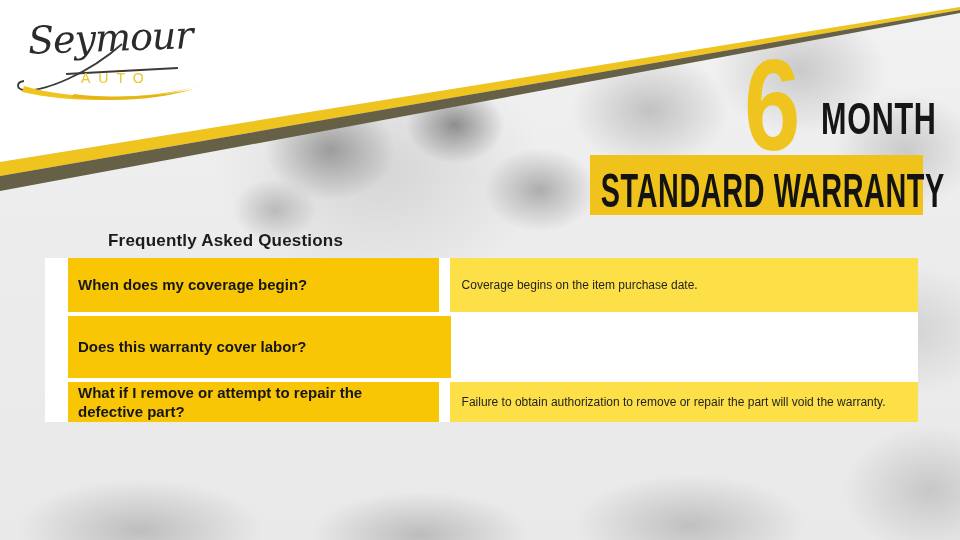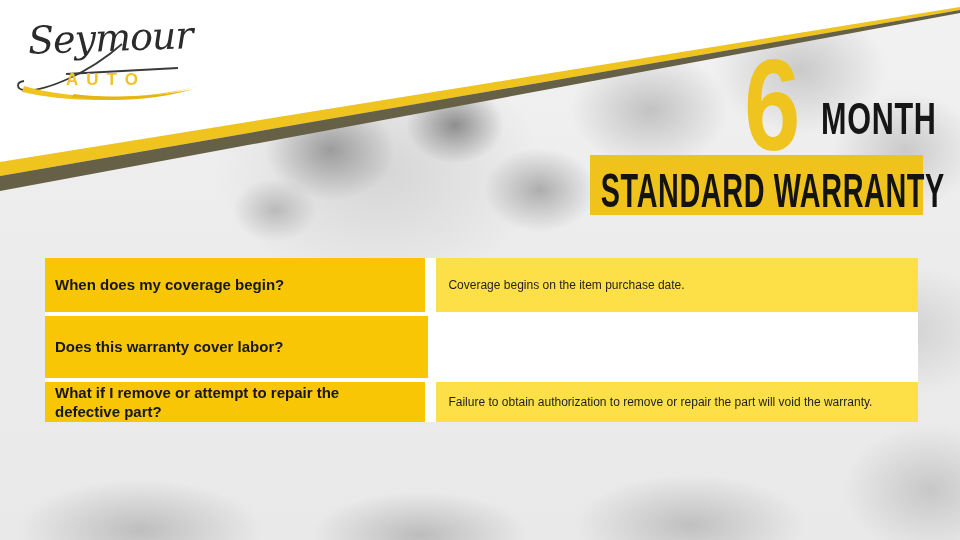--- a/index.html
+++ b/index.html
@@ -30,22 +30,22 @@
   .band{position:absolute;inset:0;z-index:1;pointer-events:none;}
   
   .logo{position:absolute;left:22px;top:14px;width:200px;height:100px;z-index:2;}
   .logo-script{
     position:absolute;left:6px;top:2px;
     font-family:"DejaVu Serif",serif;font-style:italic;font-weight:400;
     font-size:38px;color:#2b2b2b;letter-spacing:-1px;transform:rotate(-2deg);
   }
   .logo-underline{position:absolute;left:44px;top:56px;width:112px;height:2px;background:#3a3a3a;transform:rotate(-3deg);}
   .logo-sub{
-    position:absolute;left:44px;top:56px;
-    font-size:17px;font-weight:700;letter-spacing:8px;color:#eec427;
+    position:absolute;left:59px;top:56px;
+    font-size:14px;font-weight:400;letter-spacing:8px;color:#eec427;
   }
   .logo-swoosh{position:absolute;left:-6px;top:66px;}
   .logo-swash{position:absolute;left:-12px;top:26px;}
   
   .hero-number{
     position:absolute;left:744px;top:40px;z-index:2;
     font-size:130px;line-height:1;font-weight:700;color:#f0c41e;
     transform:scaleX(.78);transform-origin:left top;
   }
   .hero-unit{
@@ -63,21 +63,21 @@
     white-space:nowrap;letter-spacing:1px;
   }
   
   .faq-heading{
     position:absolute;left:108px;top:231px;z-index:2;
     font-size:17px;font-weight:700;color:#1c1c1c;letter-spacing:.2px;
   }
   .faq-table{
     position:absolute;left:45px;top:258px;width:873px;z-index:2;background:#ffffff;
   }
-  .faq-row{display:flex;column-gap:11px;margin-bottom:4px;}
+  .faq-row{display:flex;column-gap:11px;margin-bottom:4px;padding-left:23px;}
   .faq-row:last-child{margin-bottom:0;}
   .faq-row:nth-child(1){height:54px;}
   .faq-row:nth-child(2){height:62px;}
   .faq-row:nth-child(3){height:40px;}
   .faq-row:nth-child(4){height:58px;}
   .q{
     width:383px;background:#f9c606;display:flex;align-items:center;box-sizing:border-box;
     padding:2px 26px 2px 10px;font-size:15px;font-weight:700;color:#161616;line-height:1.3;
   }
   .a{
@@ -111,20 +111,21 @@
       <path d="M55,17 C95,23 140,20 178,9 C140,17 95,19 58,14 Z" fill="#e4b517"></path>
     </svg>
   </div>
 
   <div class="hero-number">6</div>
   <div class="hero-unit">MONTH</div>
   <div class="hero-banner">
     <span>STANDARD WARRANTY</span>
   </div>
 
+  <div class="faq-heading">Frequently Asked Questions</div>
 
   <div class="faq-table">
     <div class="faq-row">
       <div class="q">When does my coverage begin?</div>
       <div class="a">
           <span>Coverage begins on the item purchase date.</span>
         </div>
     </div>
     <div class="faq-row">
       <div class="q">Does this warranty cover labor?</div>

